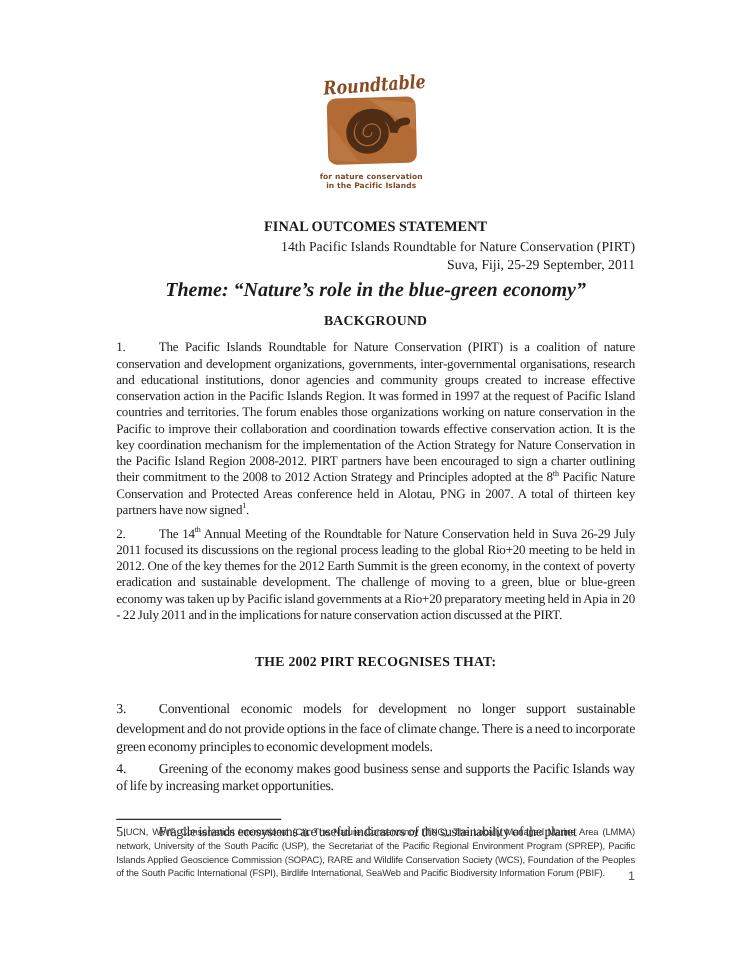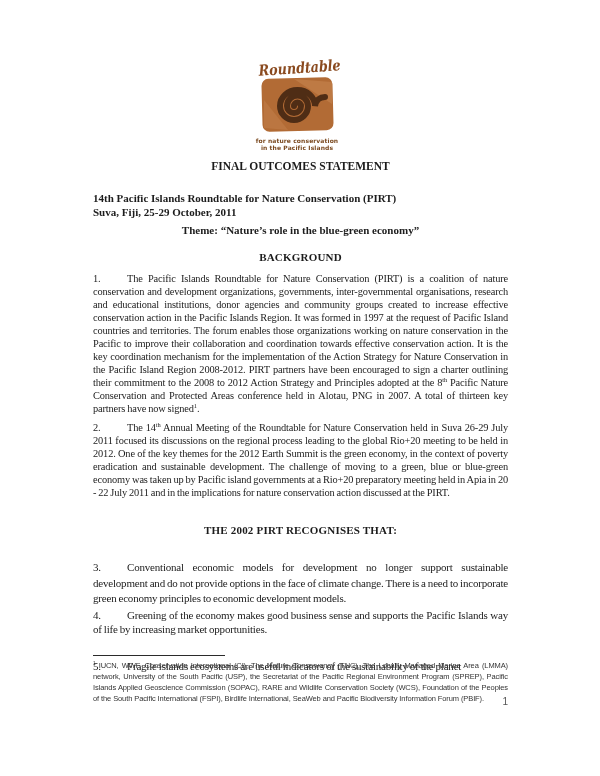--- a/index.html
+++ b/index.html
@@ -10,23 +10,23 @@
     background: #ffffff;
     font-family: "Liberation Serif", serif;
     color: #1c1c1c;
     overflow: hidden;
   }
   
   .logo { position: absolute; left: 254px; top: 56px; width: 92px; height: 99px; }
   .lg-word { font-family: "DejaVu Serif", serif; font-style: italic; font-weight: bold; font-size: 15px; }
   .lg-tag  { font-family: "DejaVu Sans", sans-serif; font-weight: bold; font-size: 6px; letter-spacing: 0.1px; }
   
-  .title    { position: absolute; left: 93px; top: 160px; width: 415px; text-align: center; font-weight: bold; font-size: 11.5px; }
-  .subtitle { position: absolute; left: 93px; top: 192px; width: 415px; text-align: left; font-weight: bold; font-size: 11px; line-height: 13.5px; }
-  .theme    { position: absolute; left: 93px; top: 224px; width: 415px; text-align: center; font-weight: bold; font-size: 11px; }
+  .title    { position: absolute; left: 93px; top: 176px; width: 415px; text-align: center; font-weight: bold; font-size: 11.5px; }
+  .subtitle { position: absolute; left: 93px; top: 192px; width: 415px; text-align: right; font-weight: normal; font-size: 11px; line-height: 13.5px; }
+  .theme    { position: absolute; left: 93px; top: 224px; width: 415px; text-align: center; font-weight: bold; font-style: italic; font-size: 16px; }
   
   .content { position: absolute; left: 93px; top: 251px; width: 415px; }
   .h1 { font-weight: bold; font-size: 11px; letter-spacing: 0.2px; margin: 0 0 9px 0; text-align: center; }
   .h2 { margin: 0 0 24px 0; }
   .body {
     margin: 0 0 6px 0;
     font-size: 10.4px;
     line-height: 13px;
     text-align: justify;
     letter-spacing: -0.15px;
@@ -71,21 +71,21 @@
                c 1 -6 5 -9 10 -9" fill="none" stroke-width="6" stroke-linecap="round" stroke="#4f2d15"></path>
       <text x="46" y="17" text-anchor="middle" class="lg-word" transform="rotate(-4 46 17)" textLength="82" lengthAdjust="spacingAndGlyphs" fill="#8a4a1f">Roundtable</text>
       <text x="43" y="87" text-anchor="middle" class="lg-tag" fill="#7b4a20">for nature conservation</text>
       <text x="43" y="94" text-anchor="middle" class="lg-tag" fill="#7b4a20">in the Pacific Islands</text>
     </svg>
   </div>
 
   <div class="title">FINAL OUTCOMES STATEMENT</div>
   <div class="subtitle">
     <div>14th Pacific Islands Roundtable for Nature Conservation (PIRT)</div>
-    <div>Suva, Fiji, 25-29 October, 2011</div>
+    <div>Suva, Fiji, 25-29 September, 2011</div>
   </div>
   <div class="theme">Theme: “Nature’s role in the blue-green economy”</div>
 
   <div class="content">
     <div class="h1">BACKGROUND</div>
 
     <p class="body"><span class="num">1.</span><span>The Pacific Islands Roundtable for Nature Conservation (PIRT) is a coalition of nature conservation and development organizations, governments, inter-governmental organisations, research and educational institutions, donor agencies and community groups created to increase effective conservation action in the Pacific Islands Region. It was formed in 1997 at the request of Pacific Island countries and territories. The forum enables those organizations working on nature conservation in the Pacific to improve their collaboration and coordination towards effective conservation action. It is the key coordination mechanism for the implementation of the Action Strategy for Nature Conservation in the Pacific Island Region 2008-2012. PIRT partners have been encouraged to sign a charter outlining their commitment to the 2008 to 2012 Action Strategy and Principles adopted at the 8</span><sup>th</sup><span> Pacific Nature Conservation and Protected Areas conference held in Alotau, PNG in 2007. A total of thirteen key partners have now signed</span><sup>1</sup><span>.</span></p>
 
     <p class="body p2"><span class="num">2.</span><span>The 14</span><sup>th</sup><span> Annual Meeting of the Roundtable for Nature Conservation held in Suva 26-29 July 2011 focused its discussions on the regional process leading to the global Rio+20 meeting to be held in 2012. One of the key themes for the 2012 Earth Summit is the green economy, in the context of poverty eradication and sustainable development. The challenge of moving to a green, blue or blue-green economy was taken up by Pacific island governments at a Rio+20 preparatory meeting held in Apia in 20 - 22 July 2011 and in the implications for nature conservation action discussed at the PIRT.</span></p>
 

